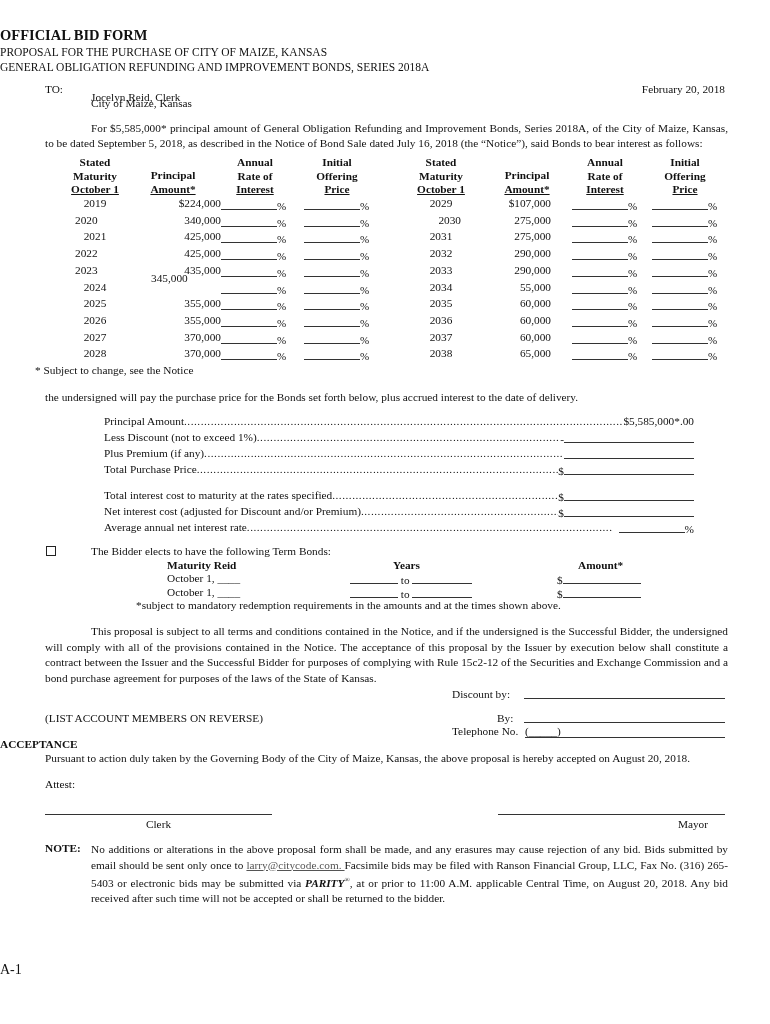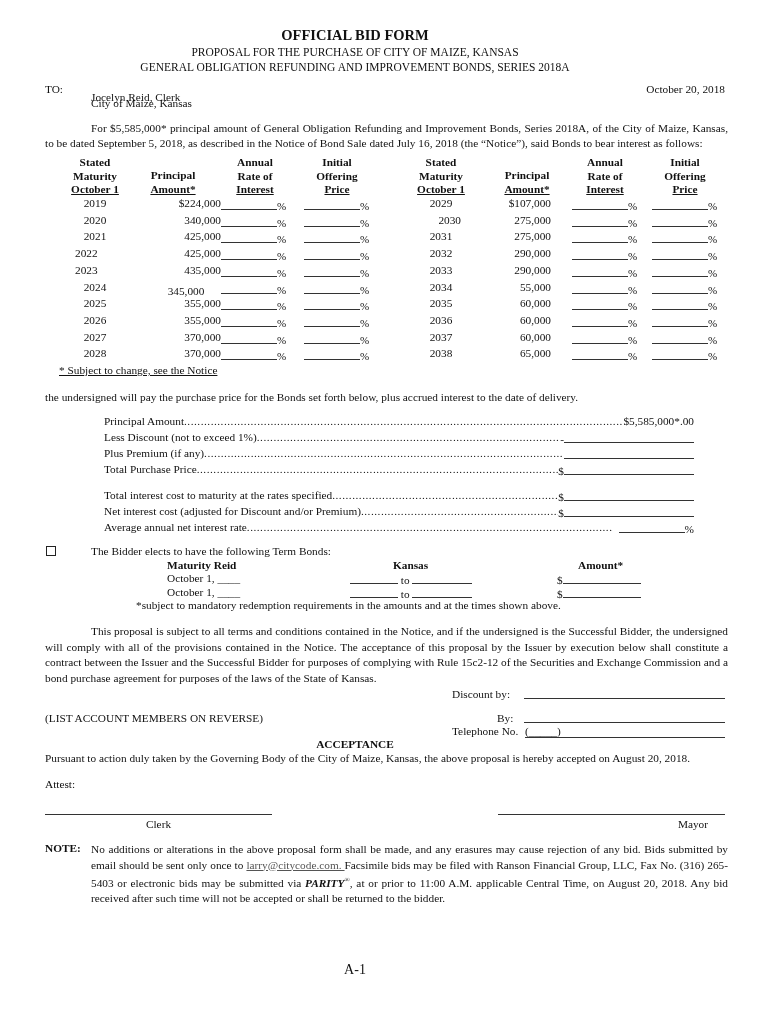--- a/index.html
+++ b/index.html
@@ -1,32 +1,32 @@
 <!DOCTYPE html>
 <html><head>
 <meta charset="utf-8">
 <style>
   html, body { margin: 0; padding: 0; background: #ffffff; }
   body { width: 770px; height: 1024px; position: relative; font-family: "Liberation Serif", "DejaVu Serif", serif; color: #111; font-size: 11.3px; overflow: hidden; }
   .abs { position: absolute; }
-  .center { text-align: center; left: 0; width: 710px; }
+  .center { text-align: left; left: 0; width: 710px; }
   .title { top: 27px; font-weight: bold; font-size: 14.5px; }
   .sub1 { top: 46px; font-size: 11.5px; }
   .sub2 { top: 61px; font-size: 11.5px; }
   .to-label { left: 45px; top: 83px; }
   .to-name { left: 91px; top: 91px; }
   .to-city { left: 91px; top: 97px; }
   .date { right: 45px; top: 83px; }
   .intro { left: 45px; top: 121px; width: 683px; line-height: 15px; text-align: justify; text-indent: 46px; }
   .th { font-weight: bold; text-align: center; line-height: 13.5px; }
   .th u { text-decoration: underline; }
   .cell { line-height: 14px; }
   .blank { display: inline-block; border-bottom: 1px solid #333; height: 11px; vertical-align: baseline; }
   .pct { font-size: 11px; }
-  .foot-note { left: 59px; top: 364px; text-decoration: underline; }
+  .foot-note { left: 35px; top: 364px; }
   .pay { left: 45px; top: 391px; }
   .calc-row { left: 104px; width: 590px; height: 15px; display: flex; align-items: flex-start; }
   .calc-label { white-space: nowrap; }
   .dots { flex: 1; overflow: hidden; white-space: nowrap; letter-spacing: 0.5px; }
   .calc-val { white-space: nowrap; }
   .checkbox { left: 46px; top: 546px; width: 8px; height: 8px; border: 1.3px solid #222; }
   .tb-bold { font-weight: bold; }
   .para2 { left: 45px; top: 624px; width: 683px; line-height: 15.5px; text-align: justify; text-indent: 46px; }
   .sigline { border-bottom: 1px solid #333; display: inline-block; }
   .accept { top: 738px; font-weight: bold; }
@@ -38,21 +38,21 @@
 </head>
 <body>
 
 <div class="abs center title">OFFICIAL BID FORM</div>
 <div class="abs center sub1">PROPOSAL FOR THE PURCHASE OF CITY OF MAIZE, KANSAS</div>
 <div class="abs center sub2">GENERAL OBLIGATION REFUNDING AND IMPROVEMENT BONDS, SERIES 2018A</div>
 
 <div class="abs to-label">TO:</div>
 <div class="abs to-name">Jocelyn Reid, Clerk</div>
 <div class="abs to-city">City of Maize, Kansas</div>
-<div class="abs date">October 20, 2018</div>
+<div class="abs date">February 20, 2018</div>
 
 <div class="abs intro">For $5,585,000* principal amount of General Obligation Refunding and Improvement Bonds, Series 2018A, of the City of Maize, Kansas, to be dated September 5, 2018, as described in the Notice of Bond Sale dated July 16, 2018 (the “Notice”), said Bonds to bear interest as follows:</div>
 
 <div class="abs th" style="left:55px; top:156px; width:80px;">
   <div>Stated</div>
   <div>Maturity</div>
   <div><u>October 1</u></div>
 </div>
 <div class="abs th" style="left:138px; top:169px; width:70px;">
   <div>Principal</div>
@@ -90,21 +90,21 @@
 </div>
 
 <div id="rows-left">
     <div>
       <div class="abs cell" style="left:75px; top:196px; width:40px; text-align:center;">2019</div>
       <div class="abs cell" style="left:151px; top:196px; width:70px; text-align:right;">$224,000</div>
       <div class="abs cell" style="left:221px; top:198px;"><span class="blank" style="width:56px;"></span><span class="pct">%</span></div>
       <div class="abs cell" style="left:304px; top:198px;"><span class="blank" style="width:56px;"></span><span class="pct">%</span></div>
     </div>
     <div>
-      <div class="abs cell" style="left:75px; top:212.7px; width:40px; text-align:center;">2020</div>
+      <div class="abs cell" style="left:75px; top:212.7px; width:40px; ">2020</div>
       <div class="abs cell" style="left:151px; top:212.7px; width:70px; text-align:right;">340,000</div>
       <div class="abs cell" style="left:221px; top:214.7px;"><span class="blank" style="width:56px;"></span><span class="pct">%</span></div>
       <div class="abs cell" style="left:304px; top:214.7px;"><span class="blank" style="width:56px;"></span><span class="pct">%</span></div>
     </div>
     <div>
       <div class="abs cell" style="left:75px; top:229.4px; width:40px; text-align:center;">2021</div>
       <div class="abs cell" style="left:151px; top:229.4px; width:70px; text-align:right;">425,000</div>
       <div class="abs cell" style="left:221px; top:231.4px;"><span class="blank" style="width:56px;"></span><span class="pct">%</span></div>
       <div class="abs cell" style="left:304px; top:231.4px;"><span class="blank" style="width:56px;"></span><span class="pct">%</span></div>
     </div>
@@ -115,21 +115,21 @@
       <div class="abs cell" style="left:304px; top:248.1px;"><span class="blank" style="width:56px;"></span><span class="pct">%</span></div>
     </div>
     <div>
       <div class="abs cell" style="left:75px; top:262.8px; width:40px; ">2023</div>
       <div class="abs cell" style="left:151px; top:262.8px; width:70px; text-align:right;">435,000</div>
       <div class="abs cell" style="left:221px; top:264.8px;"><span class="blank" style="width:56px;"></span><span class="pct">%</span></div>
       <div class="abs cell" style="left:304px; top:264.8px;"><span class="blank" style="width:56px;"></span><span class="pct">%</span></div>
     </div>
     <div>
       <div class="abs cell" style="left:75px; top:279.5px; width:40px; text-align:center;">2024</div>
-      <div class="abs cell" style="left:151px; top:284px; width:70px; text-align:center;">345,000</div>
+      <div class="abs cell" style="left:151px; top:271px; width:70px; text-align:left;">345,000</div>
       <div class="abs cell" style="left:221px; top:281.5px;"><span class="blank" style="width:56px;"></span><span class="pct">%</span></div>
       <div class="abs cell" style="left:304px; top:281.5px;"><span class="blank" style="width:56px;"></span><span class="pct">%</span></div>
     </div>
     <div>
       <div class="abs cell" style="left:75px; top:296.2px; width:40px; text-align:center;">2025</div>
       <div class="abs cell" style="left:151px; top:296.2px; width:70px; text-align:right;">355,000</div>
       <div class="abs cell" style="left:221px; top:298.2px;"><span class="blank" style="width:56px;"></span><span class="pct">%</span></div>
       <div class="abs cell" style="left:304px; top:298.2px;"><span class="blank" style="width:56px;"></span><span class="pct">%</span></div>
     </div>
     <div>
@@ -252,21 +252,21 @@
     <div class="abs calc-row" style="top: 521px;">
       <span class="calc-label">Average annual net interest rate </span>
       <span class="dots">........................................................................................................................................................................................................</span>
       <span class="calc-val"><span style="display:inline-block;width:6px;"></span><span class="blank" style="width:66px;"></span><span>%</span></span>
     </div>
   </div>
 
 <div class="abs checkbox"></div>
 <div class="abs" style="left:91px; top:545px;">The Bidder elects to have the following Term Bonds:</div>
 <div class="abs tb-bold" style="left:167px; top:559px;">Maturity Reid</div>
-<div class="abs tb-bold" style="left:393px; top:559px;">Kansas</div>
+<div class="abs tb-bold" style="left:393px; top:559px;">Years</div>
 <div class="abs tb-bold" style="left:578px; top:559px;">Amount*</div>
 
 <div class="abs" style="left:167px; top:572px;">October 1, ____</div>
 <div class="abs" style="left:350px; top:572px;">
   <span class="blank" style="width:48px;"></span>
   <span>to</span>
   <span class="blank" style="width:60px;"></span>
 </div>
 <div class="abs" style="left:557px; top:572px;">
   <span>$</span><span class="blank" style="width:78px;"></span>

